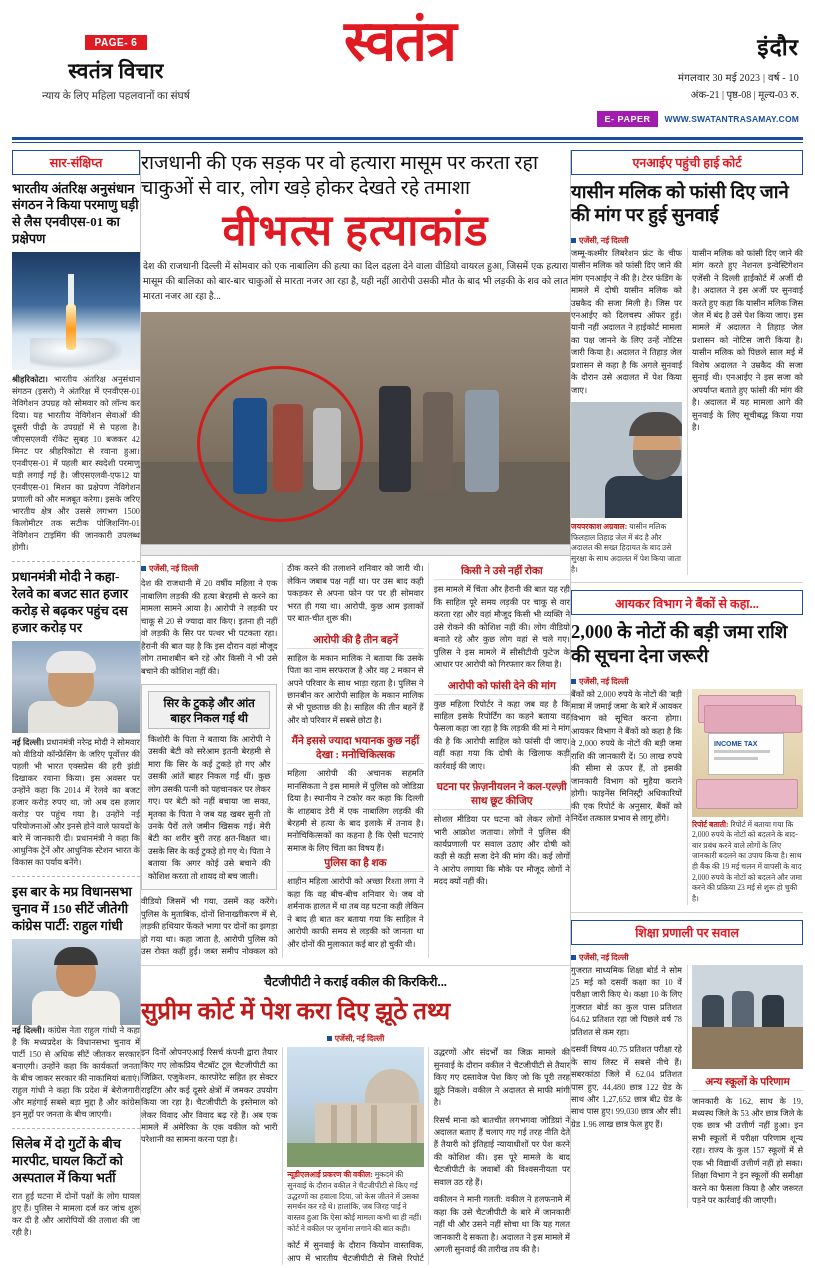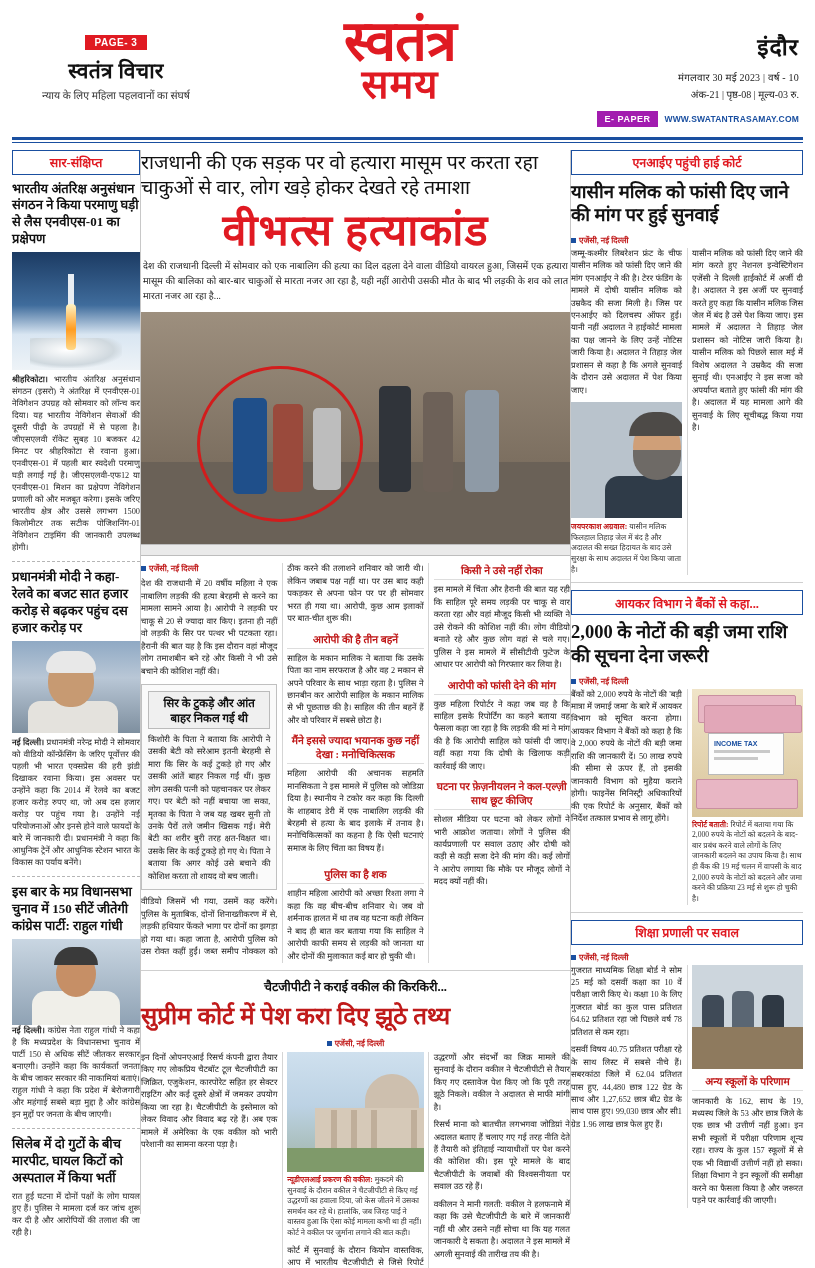--- a/index.html
+++ b/index.html
@@ -227,28 +227,27 @@
   .sc-col{position:absolute;top:58px;width:6px;height:38px;background:#bfae9a;}
   .sc-green{position:absolute;left:0;top:96px;width:100%;height:24px;background:#7f9a6a;}
 </style>
 </head>
 <body>
 
 <div class="page">
 
   <div class="masthead">
     <div class="mh-left">
-      <div class="page-badge">PAGE- 3</div>
+      <div class="page-badge">PAGE- 6</div>
       <div class="mh-left-title">स्वतंत्र विचार</div>
       <div class="mh-left-sub">न्याय के लिए महिला पहलवानों का संघर्ष</div>
     </div>
 
     <div class="mh-center">
       <div class="logo1">स्वतंत्र</div>
-      <div class="logo2">समय</div>
     </div>
 
     <div class="mh-right">
       <div class="city">इंदौर</div>
       <div class="mh-right-line">मंगलवार 30 मई 2023 | वर्ष - 10</div>
       <div class="mh-right-line2">अंक-21 | पृष्ठ-08 | मूल्य-03 रु.</div>
       <div class="epaper-bar">
         <div class="epaper-tag">E- PAPER</div>
         <div class="epaper-url">WWW.SWATANTRASAMAY.COM</div>
       </div>
@@ -346,21 +345,21 @@
         <div style="break-inside:avoid;margin-top:6px;">
           <div class="minihead">आरोपी की है तीन बहनें</div>
           <div class="body-t">साहिल के मकान मालिक ने बताया कि उसके पिता का नाम सरफराज है और वह 2 मकान से अपने परिवार के साथ भाड़ा रहता है। पुलिस ने छानबीन कर आरोपी साहिल के मकान मालिक से भी पूछताछ की है। साहिल की तीन बहनें हैं और वो परिवार में सबसे छोटा है।</div>
         </div>
 
         <div style="break-inside:avoid;margin-top:6px;">
           <div class="minihead">मैंने इससे ज्यादा भयानक कुछ नहीं देखा : मनोचिकित्सक</div>
           <div class="body-t">महिला आरोपी की अचानक सहमति मानसिकता ने इस मामले में पुलिस को जोडिय़ा दिया है। स्थानीय ने टकोर कर कहा कि दिल्ली के शाहबाद डेरी में एक नाबालिग लड़की की बेरहमी से हत्या के बाद इलाके में तनाव है। मनोचिकित्सकों का कहना है कि ऐसी घटनाएं समाज के लिए चिंता का विषय हैं।</div>
         </div>
 
-        <div style="break-inside:avoid;margin-top:12px;">
+        <div style="break-inside:avoid;margin-top:0;">
           <div class="minihead">पुलिस का है शक</div>
           <div class="body-t">शाहीन महिला आरोपी को अच्छा रिश्ता लगा ने कहा कि वह बीच-बीच शनिवार थे। जब वो शर्मनाक हालत में था तब वह घटना कही लेकिन ने बाद ही बात कर बताया गया कि साहिल ने आरोपी काफी समय से लड़की को जानता था और दोनों की मुलाकात कई बार हो चुकी थी।</div>
         </div>
 
         <div style="break-inside:avoid;margin-top:6px;">
           <div class="minihead">किसी ने उसे नहीं रोका</div>
           <div class="body-t">इस मामले में चिंता और हैरानी की बात यह रही कि साहिल पूरे समय लड़की पर चाकू से वार करता रहा और वहां मौजूद किसी भी व्यक्ति ने उसे रोकने की कोशिश नहीं की। लोग वीडियो बनाते रहे और कुछ लोग वहां से चले गए। पुलिस ने इस मामले में सीसीटीवी फुटेज के आधार पर आरोपी को गिरफ्तार कर लिया है।</div>
         </div>
 
         <div style="break-inside:avoid;margin-top:6px;">

